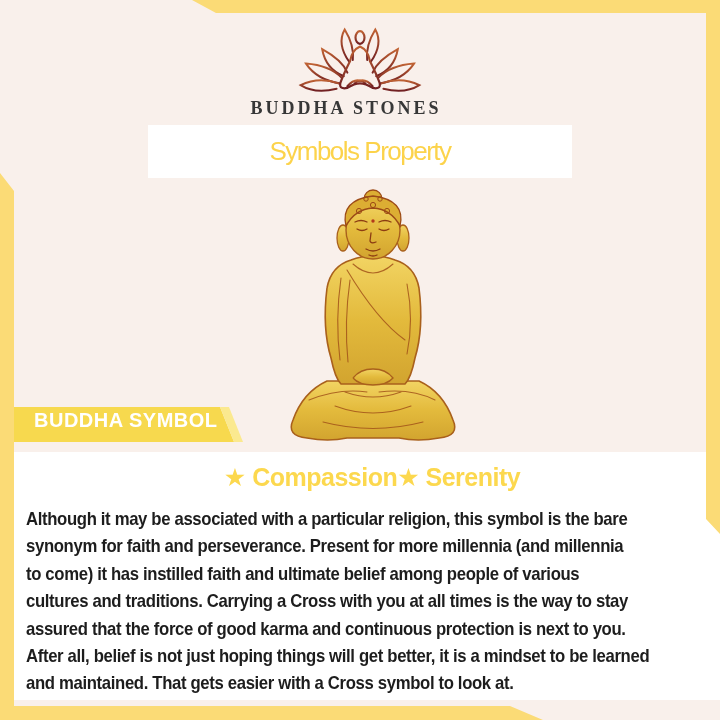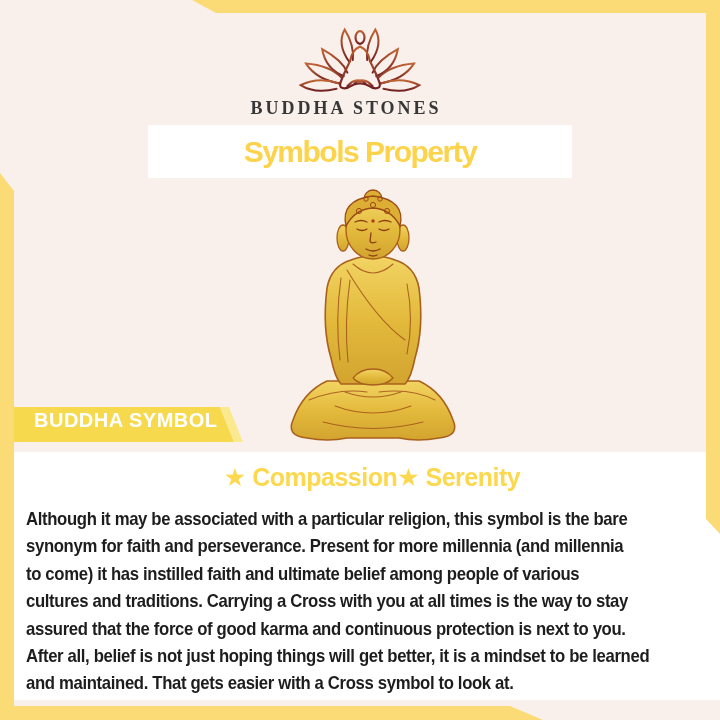--- a/index.html
+++ b/index.html
@@ -29,21 +29,21 @@
     font-size:18px;font-weight:600;letter-spacing:3px;
     color:#373737;
   }
   
   .title-box{
     position:absolute;left:148px;top:125px;width:424px;height:53px;
     background:#ffffff;
     display:flex;align-items:center;justify-content:center;
   }
   .title-text{
-    font-size:30px;font-weight:bold;letter-spacing:-1.5px;
+    font-size:26px;font-weight:normal;letter-spacing:-1.5px;
     color:var(--title-yellow,#fcd34b);
   }
   
   .buddha{position:absolute;left:283px;top:188px;width:180px;height:255px;}
 
   
   .badge-bg{
     position:absolute;left:14px;top:407px;width:240px;height:35px;
     background:var(--badge-yellow,#f7d94e);
     clip-path:polygon(0 0,206px 0,220px 100%,0 100%);

